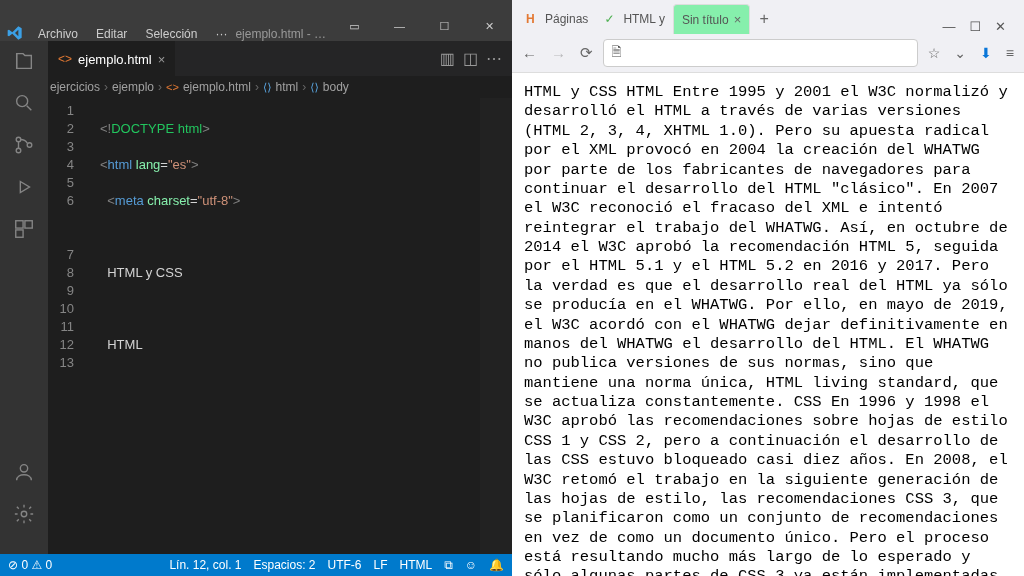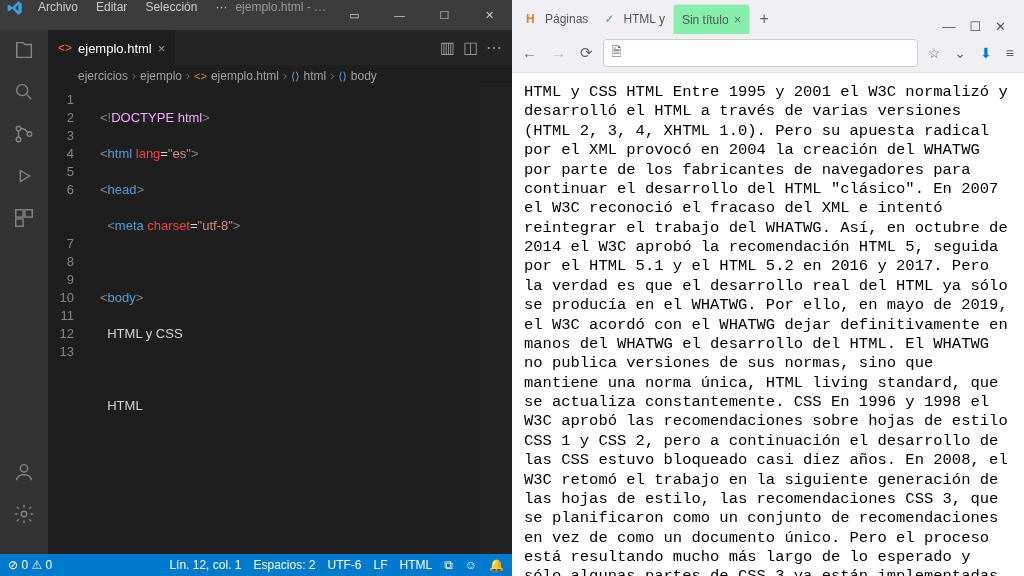--- a/index.html
+++ b/index.html
@@ -1,46 +1,46 @@
 <!DOCTYPE html>
 <html><head>
 <meta charset="utf-8">
 <style>
 *{margin:0;padding:0;box-sizing:border-box;font-family:-apple-system,BlinkMacSystemFont,"Segoe UI",sans-serif}
 body{width:1024px;height:576px;display:flex;overflow:hidden;background:#1e1e1e}
 .vscode{width:512px;height:576px;display:flex;flex-direction:column;background:#1e1e1e;color:#ccc;position:relative}
-.titlebar{height:30px;background:#3c3c3c;display:flex;align-items:flex-start;font-size:12px;color:#ccc}
+.titlebar{height:41px;background:#3c3c3c;display:flex;align-items:flex-end;font-size:12px;color:#ccc}
 .titlebar .vlogo{width:30px;display:flex;justify-content:center}
 .titlebar .vlogo svg{width:16px;height:16px}
 .tmenu{display:flex;gap:2px}
 .tmenu span{padding:0 8px;cursor:default}
 .tcenter{flex:1;text-align:center;color:#999;font-size:12px;overflow:hidden;text-overflow:ellipsis;white-space:nowrap}
 .wctrl{display:flex}
 .wctrl div{width:45px;height:30px;display:flex;align-items:center;justify-content:center;color:#ccc;font-size:11px}
 .workspace{flex:1;display:flex;overflow:hidden}
 .activitybar{width:48px;background:#333;display:flex;flex-direction:column;align-items:center;padding-top:8px;gap:18px}
 .activitybar .ic{width:24px;height:24px;color:#858585;display:flex;align-items:center;justify-content:center}
 .activitybar .spacer{flex:1}
 .editor{flex:1;display:flex;flex-direction:column;overflow:hidden}
 .tabs{height:35px;background:#252526;display:flex;align-items:center}
 .tab{height:35px;background:#1e1e1e;display:flex;align-items:center;padding:0 10px;gap:6px;font-size:13px;color:#fff;border-top:1px solid transparent}
 .tab .tico{color:#e37933;font-size:12px}
 .tab .tx{color:#999;font-size:13px}
 .tabs .right{margin-left:auto;display:flex;gap:8px;padding-right:10px;color:#999}
-.breadcrumb{height:22px;background:#1e1e1e;display:flex;align-items:center;padding:0 30px;font-size:12px;color:#a0a0a0;gap:4px}
+.breadcrumb{height:22px;background:#1e1e1e;display:flex;align-items:center;padding:0 2px;font-size:12px;color:#a0a0a0;gap:4px}
 .breadcrumb .sep{color:#666}
 .breadcrumb .ico{color:#e37933;font-size:11px}
 .breadcrumb .bico{color:#5aa5e0;font-size:11px}
 .code{flex:1;display:flex;font-family:Consolas,"Courier New",monospace;font-size:13px;line-height:18px;overflow:hidden;position:relative}
 .gutter{width:40px;text-align:right;color:#858585;padding:4px 14px 0 0;user-select:none}
 .codetext{flex:1;padding:4px 0 0 12px;color:#d4d4d4;white-space:pre-wrap;word-break:break-word}
 .c-tag{color:#569cd6}
-.c-attr{color:#ef4444}
+.c-attr{color:#86efac}
 .c-str{color:#ce9178}
-.c-doc{color:#f0abfc}
+.c-doc{color:#22c55e}
 .c-pun{color:#808080}
 .statusbar{height:22px;background:#007acc;color:#fff;display:flex;align-items:center;font-size:12px;padding:0 8px;gap:12px}
 .statusbar .spacer{flex:1}
 .statusbar span{white-space:nowrap}
 .minimap{position:absolute;right:0;top:0;width:32px;height:100%;background:rgba(40,40,40,.4)}
 
 .browser{width:512px;height:576px;background:#fff;display:flex;flex-direction:column;font-size:12px}
 .bchrome{background:#f0f0f4;border-bottom:1px solid #ddd}
 .btabs{height:34px;display:flex;align-items:flex-end;padding:0 6px}
 .btab{height:30px;display:flex;align-items:center;padding:0 8px;gap:5px;font-size:12px;color:#555;max-width:90px;border-radius:4px 4px 0 0}
@@ -173,24 +173,22 @@
             <div>8</div>
             <div>9</div>
             <div>10</div>
             <div>11</div>
             <div>12</div>
             <div>13</div>
         </div>
         <div class="codetext">
 <div><span class="c-pun">&lt;!</span><span class="c-doc">DOCTYPE </span><span class="c-doc">html</span><span class="c-pun">&gt;</span></div>
 <div><span class="c-pun">&lt;</span><span class="c-tag">html </span><span class="c-attr">lang</span><span>=</span><span class="c-str">"es"</span><span class="c-pun">&gt;</span></div>
-<div><span class="c-pun">&lt;</span><span class="c-tag">head</span><span class="c-pun">&gt;</span></div>
 <div><span class="c-pun">  &lt;</span><span class="c-tag">meta </span><span class="c-attr">charset</span><span>=</span><span class="c-str">"utf-8"</span><span class="c-pun">&gt;</span></div>
 <div>&nbsp;</div>
-<div><span class="c-pun">&lt;</span><span class="c-tag">body</span><span class="c-pun">&gt;</span></div>
 <div>  HTML y CSS</div>
 <div>&nbsp;</div>
 <div>  HTML</div>
 <div>&nbsp;</div>
 
         </div>
         <div class="minimap"></div>
       </div>
     </div>
   </div>

